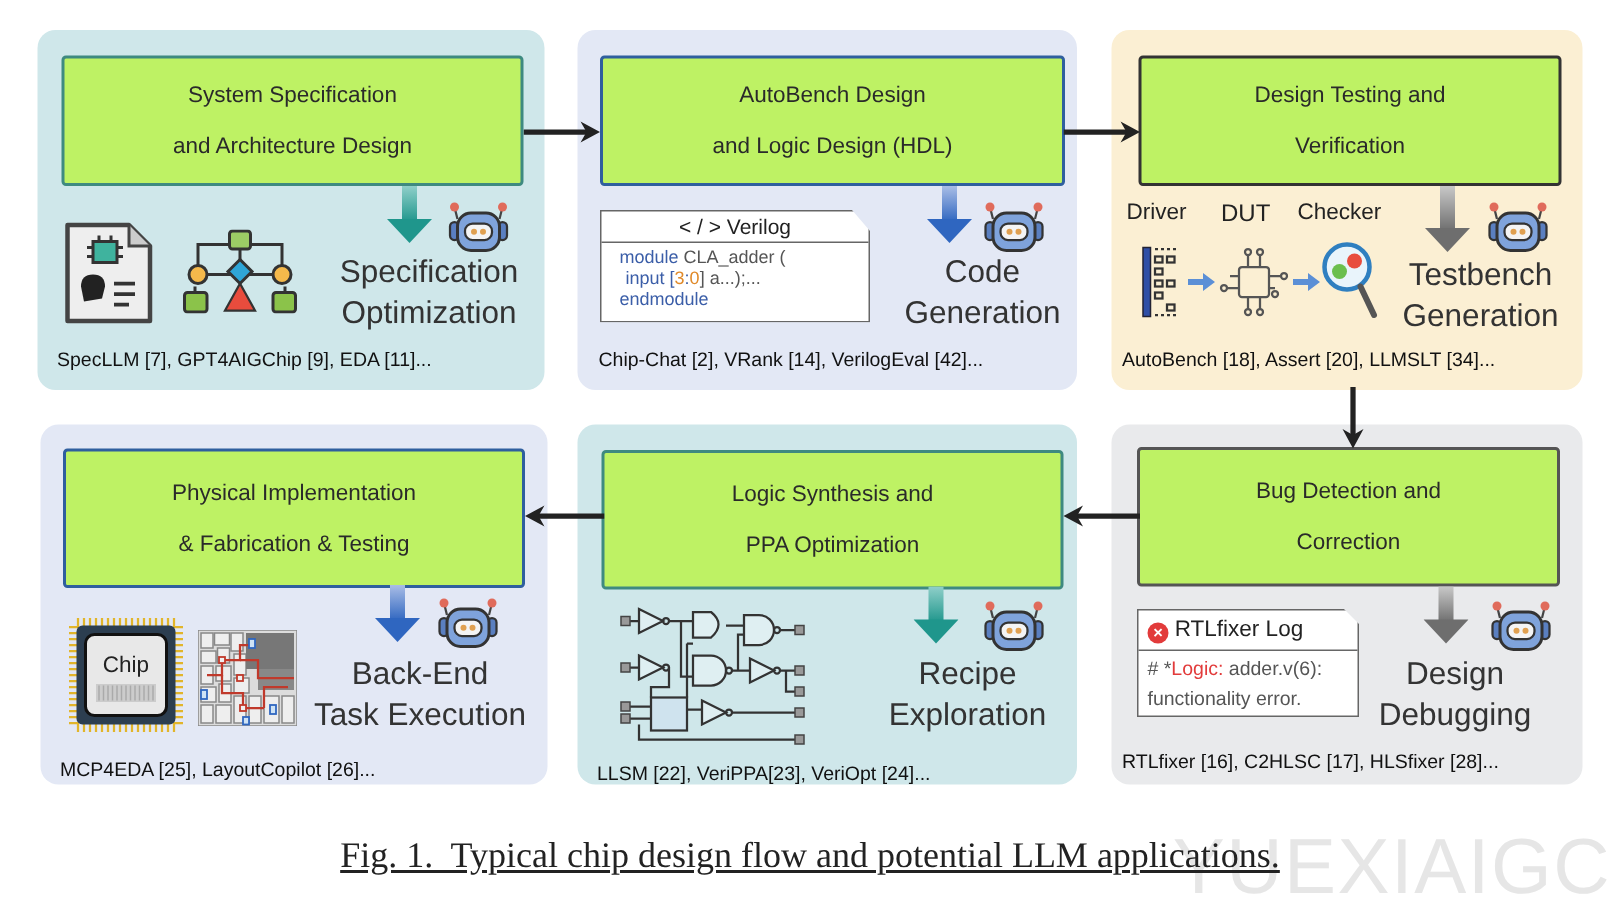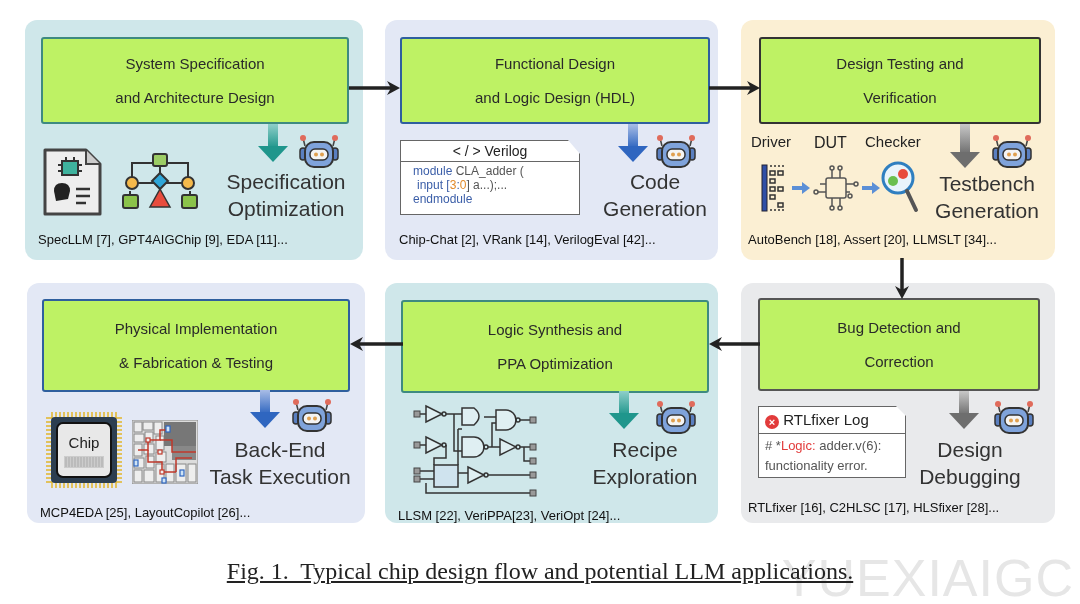--- a/index.html
+++ b/index.html
@@ -35,21 +35,21 @@
 <div class="panel p-yellow" style="left:741px;top:20px;width:314px;height:240px;"></div>
 
 <div class="panel p-blue" style="left:27px;top:283px;width:338px;height:240px;"></div>
 <div class="panel p-teal" style="left:385px;top:283px;width:333px;height:240px;"></div>
 <div class="panel p-gray" style="left:741px;top:283px;width:314px;height:240px;"></div>
 
 <div class="stage b-teal" style="left:41px;top:37px;width:308px;height:87px;">
   <div><span>System Specification</span><br><span>and Architecture Design</span></div>
 </div>
 <div class="stage b-blue" style="left:400px;top:37px;width:310px;height:87px;">
-  <div><span>Functional Design</span><br><span>and Logic Design (HDL)</span></div>
+  <div><span>AutoBench Design</span><br><span>and Logic Design (HDL)</span></div>
 </div>
 <div class="stage b-black" style="left:759px;top:37px;width:282px;height:87px;">
   <div><span>Design Testing and</span><br><span>Verification</span></div>
 </div>
 <div class="stage b-gray" style="left:758px;top:298px;width:282px;height:93px;">
   <div><span>Bug Detection and</span><br><span>Correction</span></div>
 </div>
 <div class="stage b-teal" style="left:401px;top:300px;width:308px;height:93px;">
   <div><span>Logic Synthesis and</span><br><span>PPA Optimization</span></div>
 </div>

